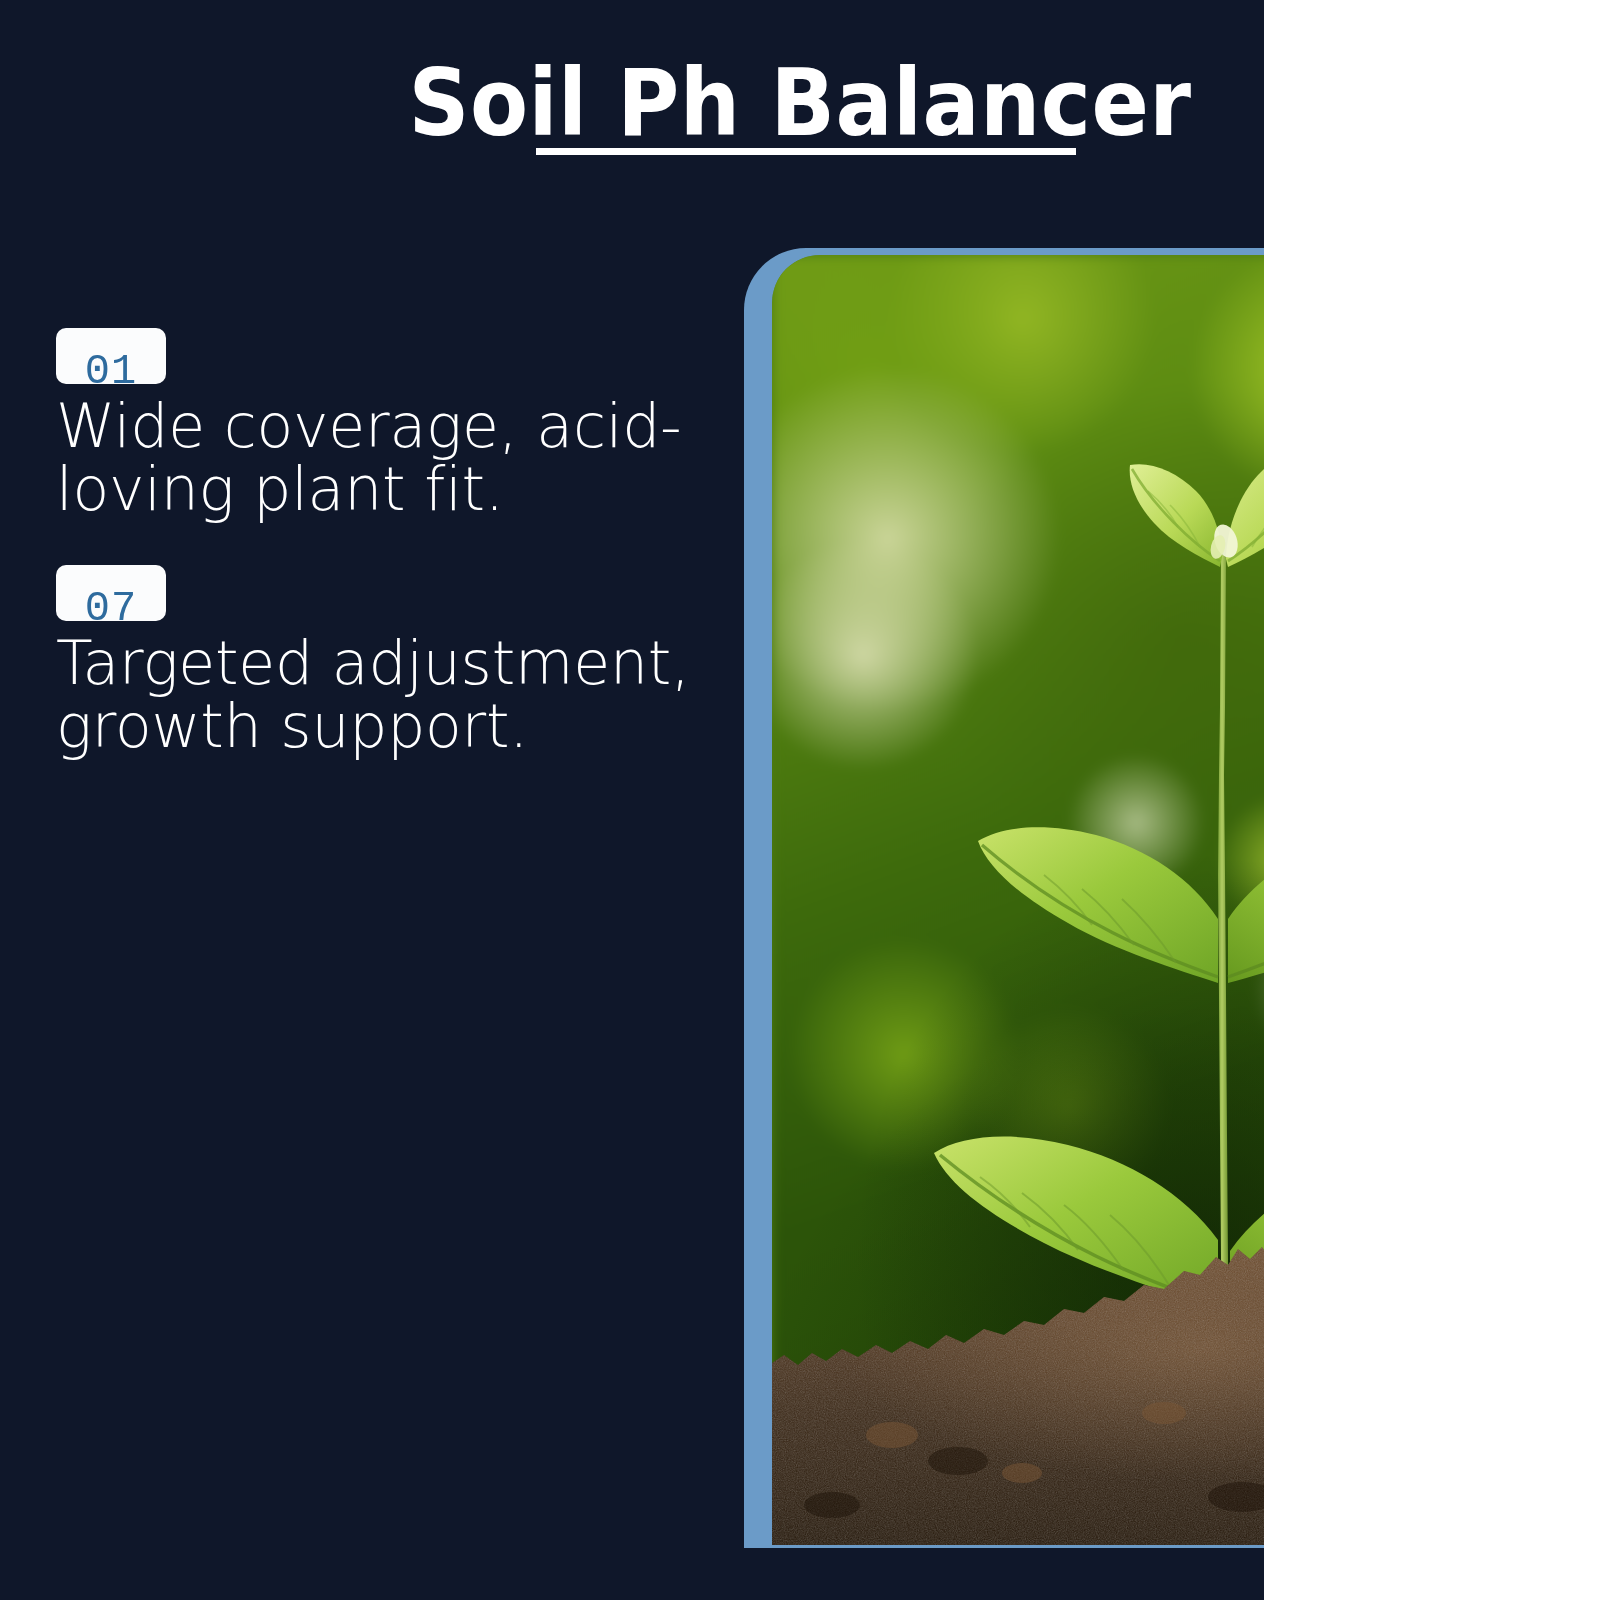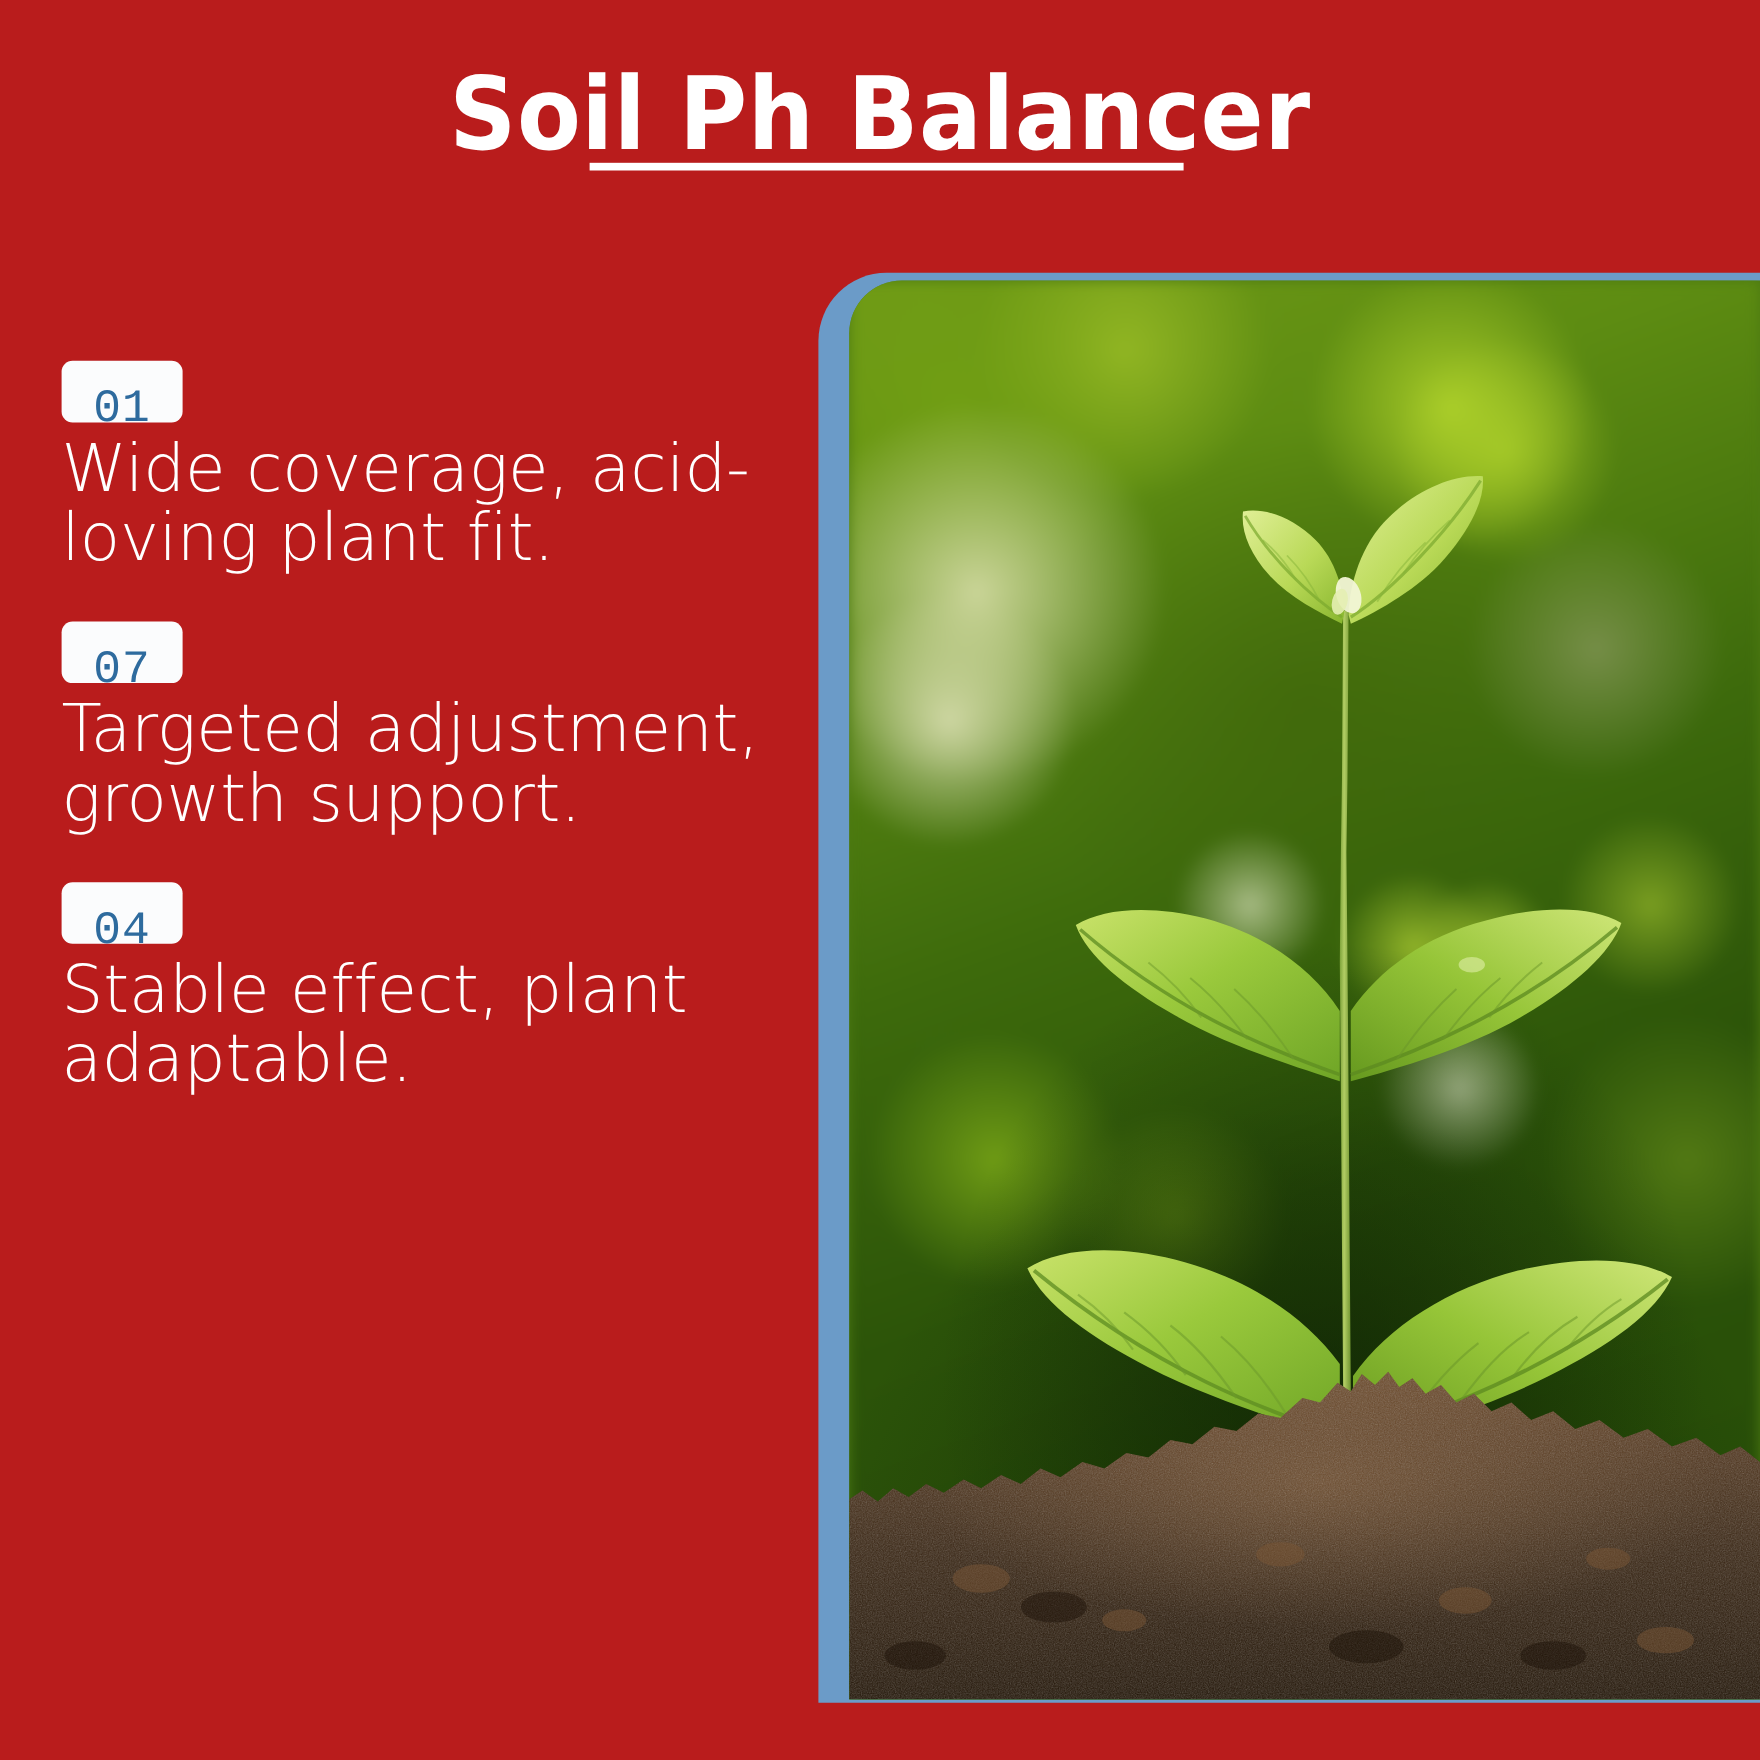--- a/index.html
+++ b/index.html
@@ -8,23 +8,23 @@
   }
   body {
     width: 1600px;
     height: 1600px;
     overflow: hidden;
     font-family: "DejaVu Sans", sans-serif;
   }
 
   #poster {
     position: relative;
-    width: 1600px;
+    width: 1264px;
     height: 1600px;
-    background: #b91c1c;
+    background: #0f172a;
     overflow: hidden;
   }
 
   
   #title-block {
     position: absolute;
     left: 0;
     top: 58px;
     width: 1600px;
     text-align: center;
@@ -175,24 +175,20 @@
       <div class="feature-badge">01</div>
       <div class="feature-text">Wide coverage, acid-loving plant fit.</div>
     </div>
 
     <div class="feature-item">
       <div class="feature-badge">07</div>
       <div class="feature-text">Targeted adjustment, growth support.</div>
     </div>
 
 
-    <div class="feature-item">
-      <div class="feature-badge">04</div>
-      <div class="feature-text">Stable effect, plant adaptable.</div>
-    </div>
 
   </div>
 
   <div id="photo-frame"></div>
 
   <div id="photo-panel">
     <div id="photo-bg"></div>
     <div id="photo-vignette"></div>
 
     <svg id="sprout" viewBox="0 0 828 1290" preserveAspectRatio="none">

